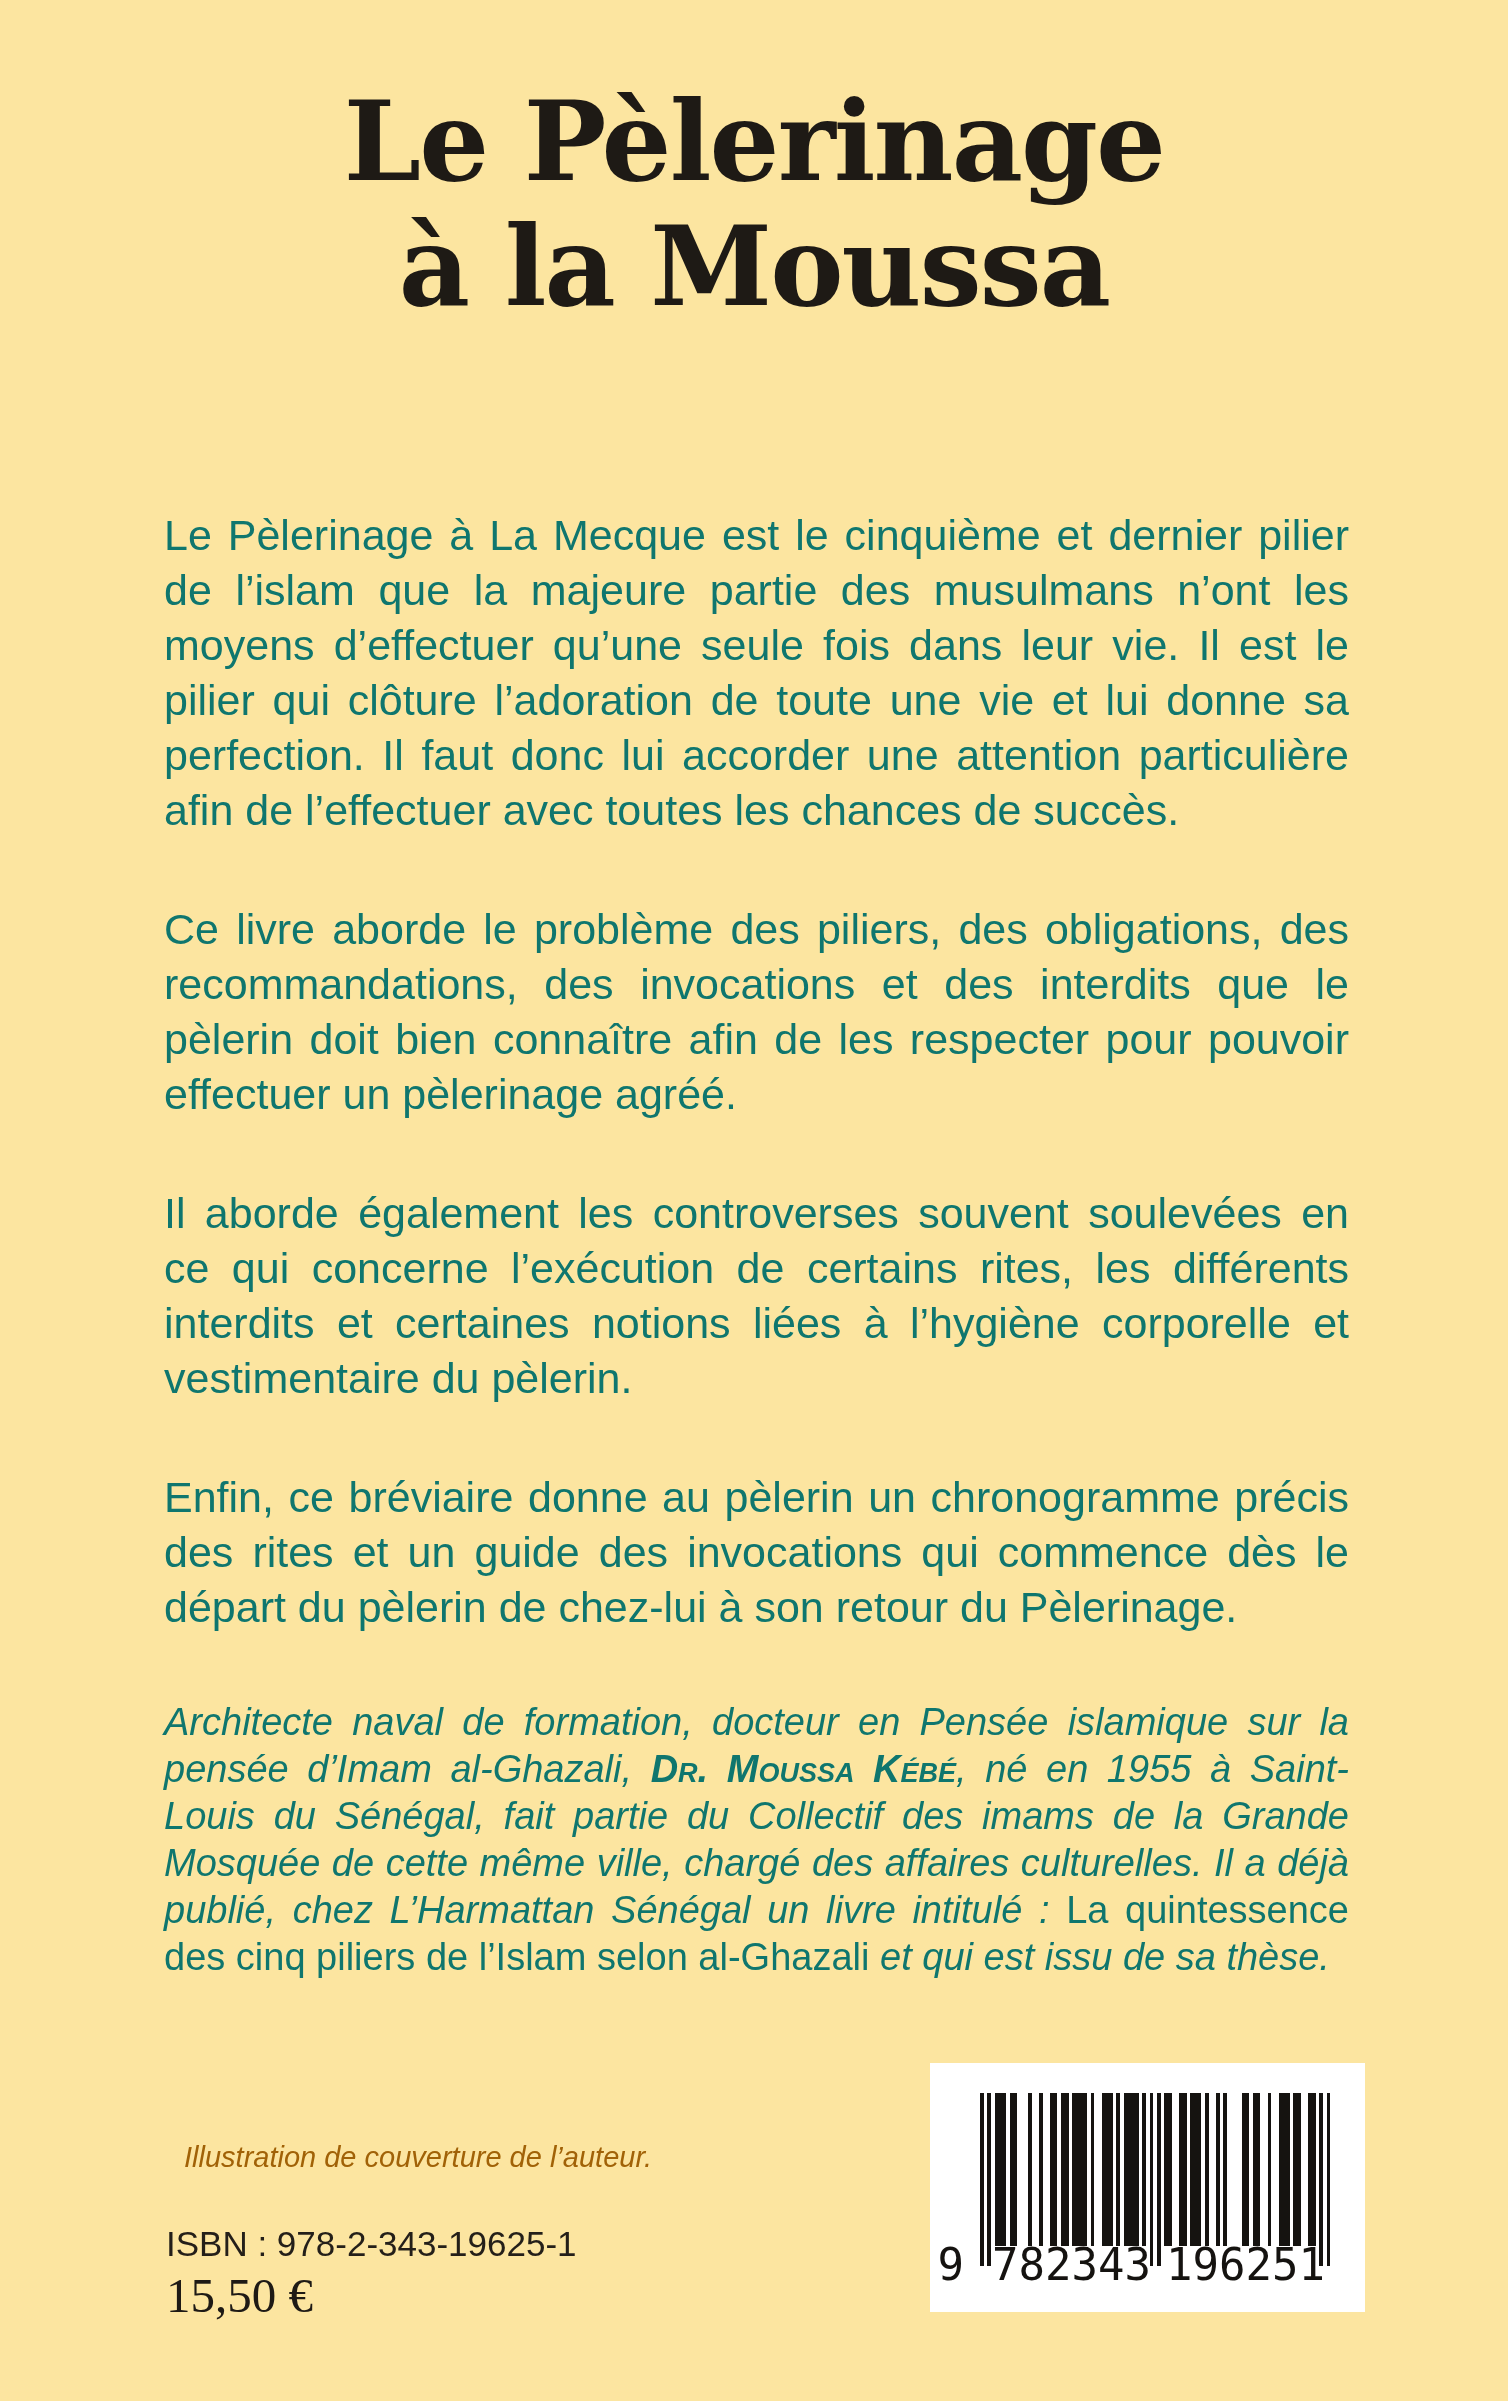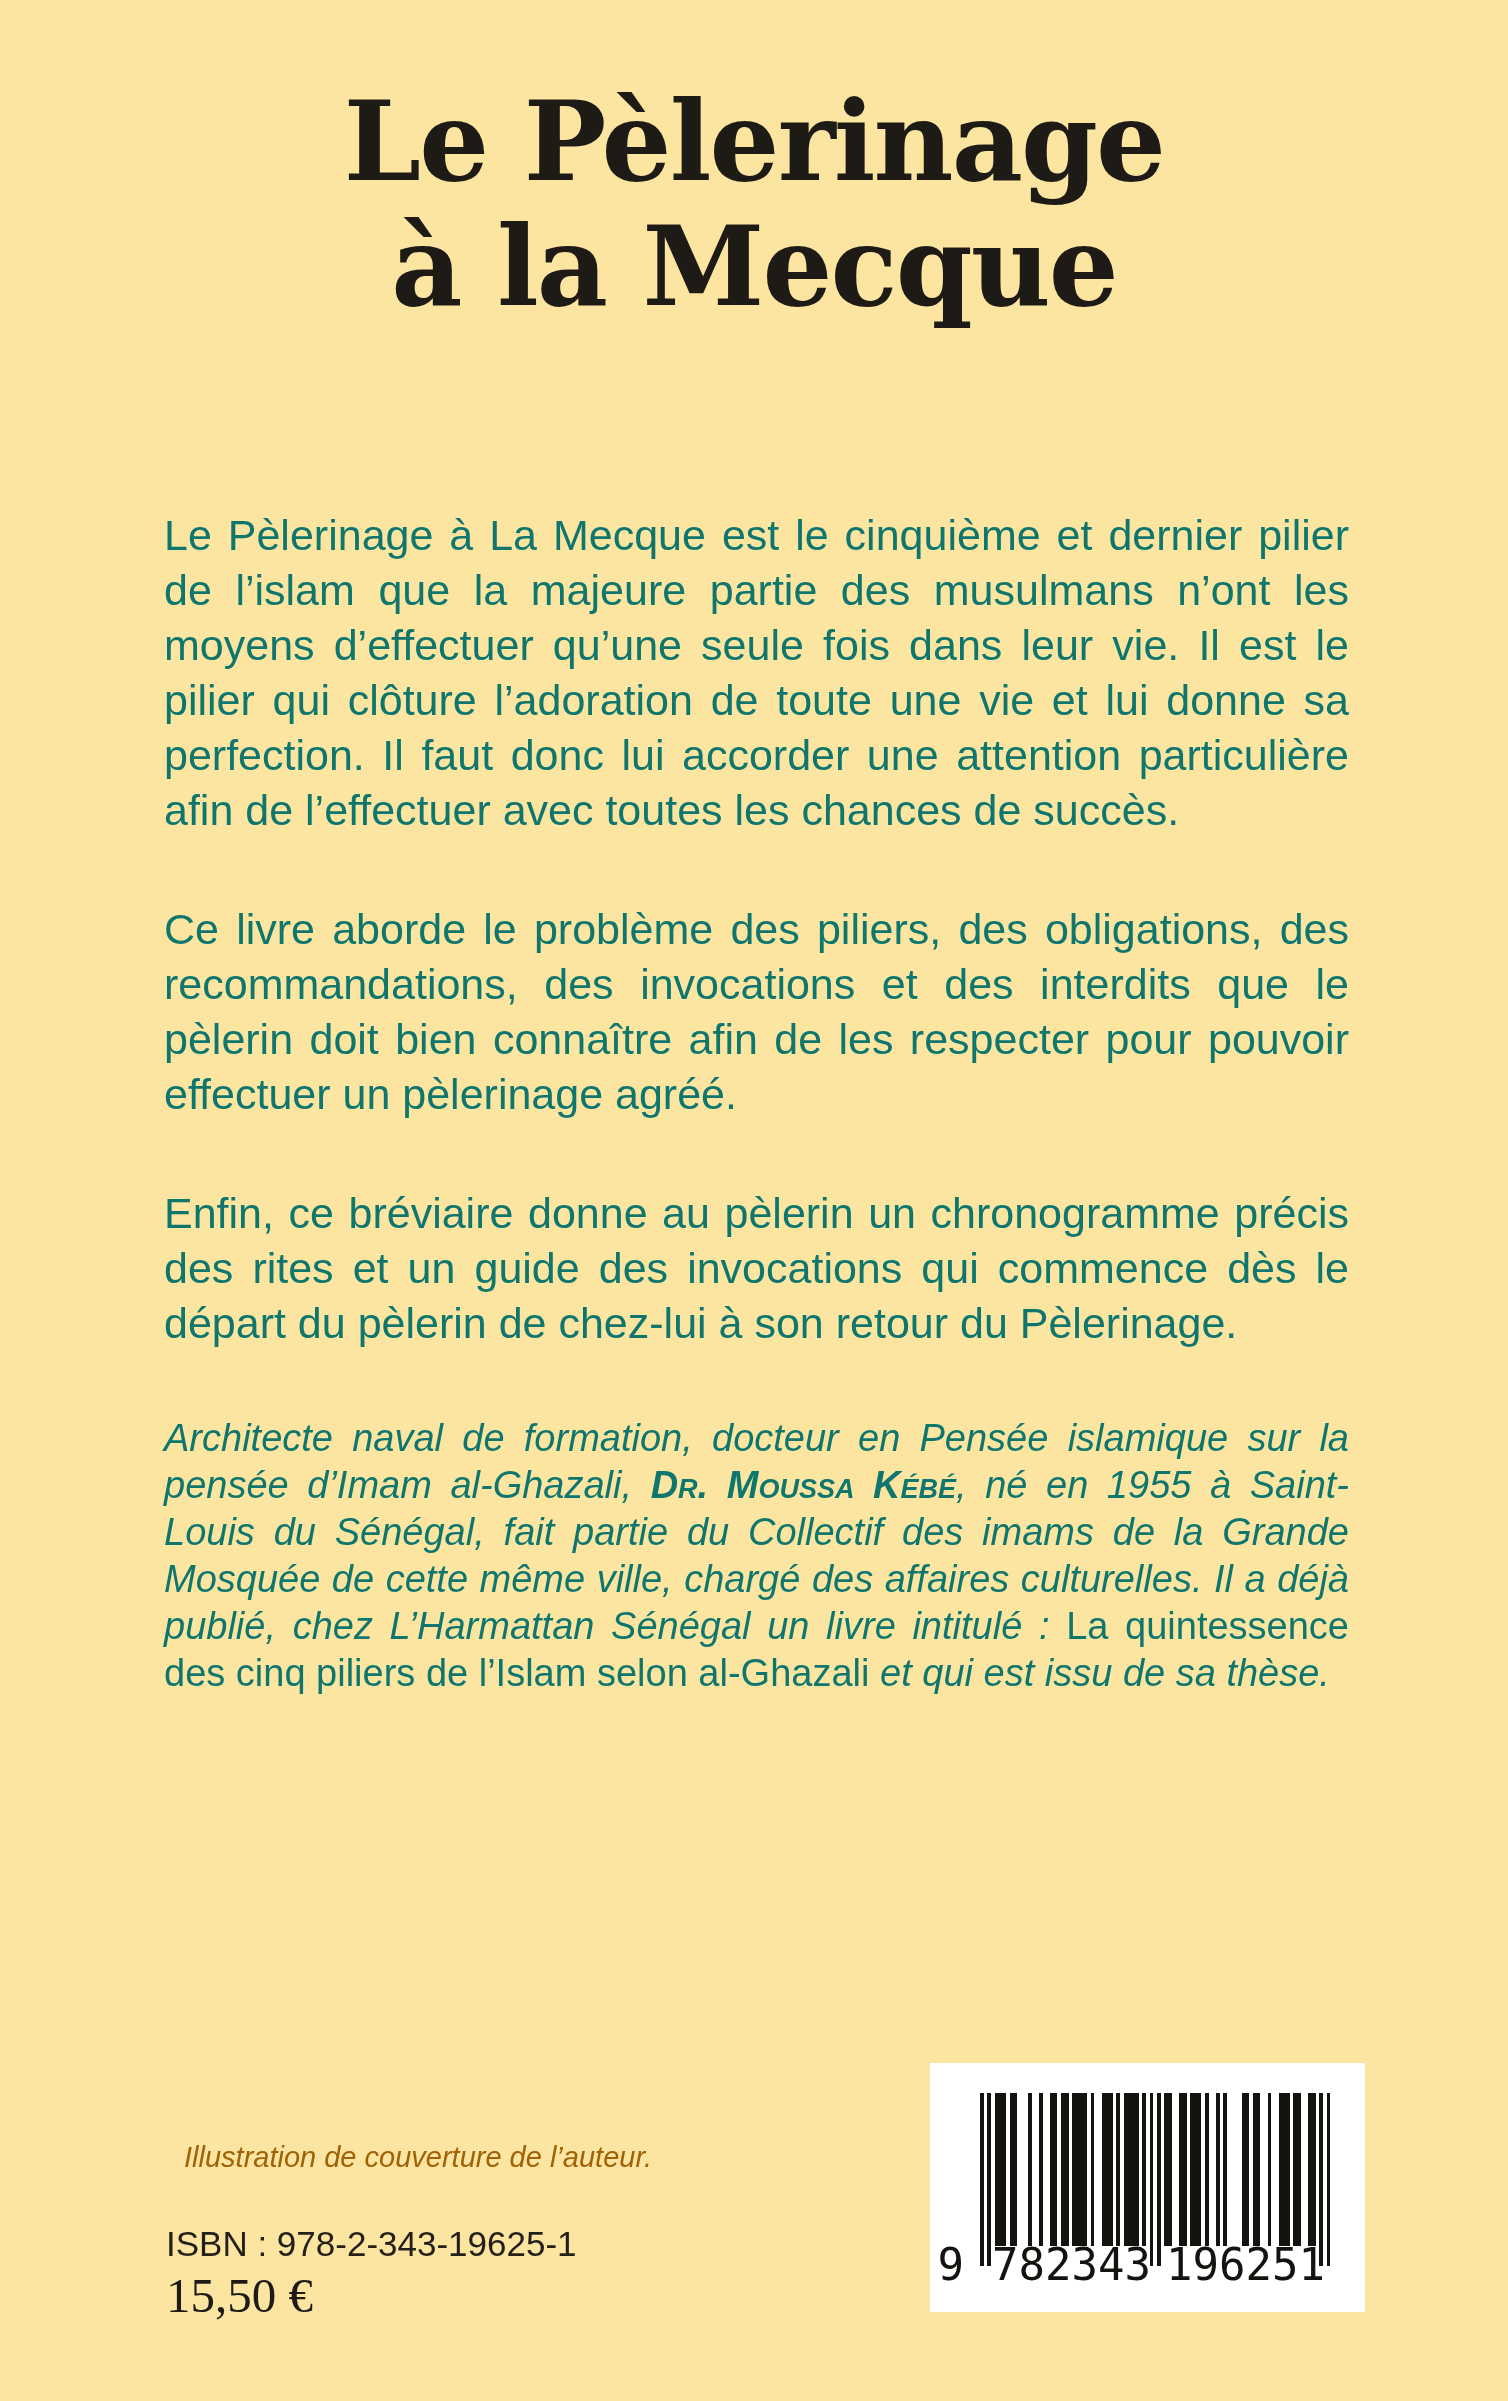--- a/index.html
+++ b/index.html
@@ -71,26 +71,27 @@
   .bc-g1{left:62px;width:155px;text-align:left;}
   .bc-g2{left:236px;width:155px;text-align:center;}
 </style>
 </head>
 <body>
 
 <div class="cover">
 
   <div class="title">
     <div>Le Pèlerinage</div>
-    <div>à la Mecque</div>
+    <div>à la Moussa</div>
   </div>
 
   <div class="synopsis">
     <p>Le Pèlerinage à La Mecque est le cinquième et dernier pilier de l’islam que la majeure partie des musulmans n’ont les moyens d’effectuer qu’une seule fois dans leur vie. Il est le pilier qui clôture l’adoration de toute une vie et lui donne sa perfection. Il faut donc lui accorder une attention particulière afin de l’effectuer avec toutes les chances de succès.</p>
     <p>Ce livre aborde le problème des piliers, des obligations, des recommandations, des invocations et des interdits que le pèlerin doit bien connaître afin de les respecter pour pouvoir effectuer un pèlerinage agréé.</p>
+    <p>Il aborde également les controverses souvent soulevées en ce qui concerne l’exécution de certains rites, les différents interdits et certaines notions liées à l’hygiène corporelle et vestimentaire du pèlerin.</p>
     <p>Enfin, ce bréviaire donne au pèlerin un chronogramme précis des rites et un guide des invocations qui commence dès le départ du pèlerin de chez-lui à son retour du Pèlerinage.</p>
     <p class="bio"><span>Architecte naval de formation, docteur en Pensée islamique sur la pensée d’Imam al-Ghazali, </span><span class="author">Dr. Moussa Kébé</span><span>, né en 1955 à Saint-Louis du Sénégal, fait partie du Collectif des imams de la Grande Mosquée de cette même ville, chargé des affaires culturelles. Il a déjà publié, chez L’Harmattan Sénégal un livre intitulé : </span><span class="book-title">La quintessence des cinq piliers de l’Islam selon al-Ghazali</span><span> et qui est issu de sa thèse.</span></p>
   </div>
 
   <div class="credit">Illustration de couverture de l’auteur.</div>
   <div class="isbn">ISBN : 978-2-343-19625-1</div>
   <div class="price">15,50 €</div>
 
   <div class="barcode-box">
     <div class="barcode-bars">

